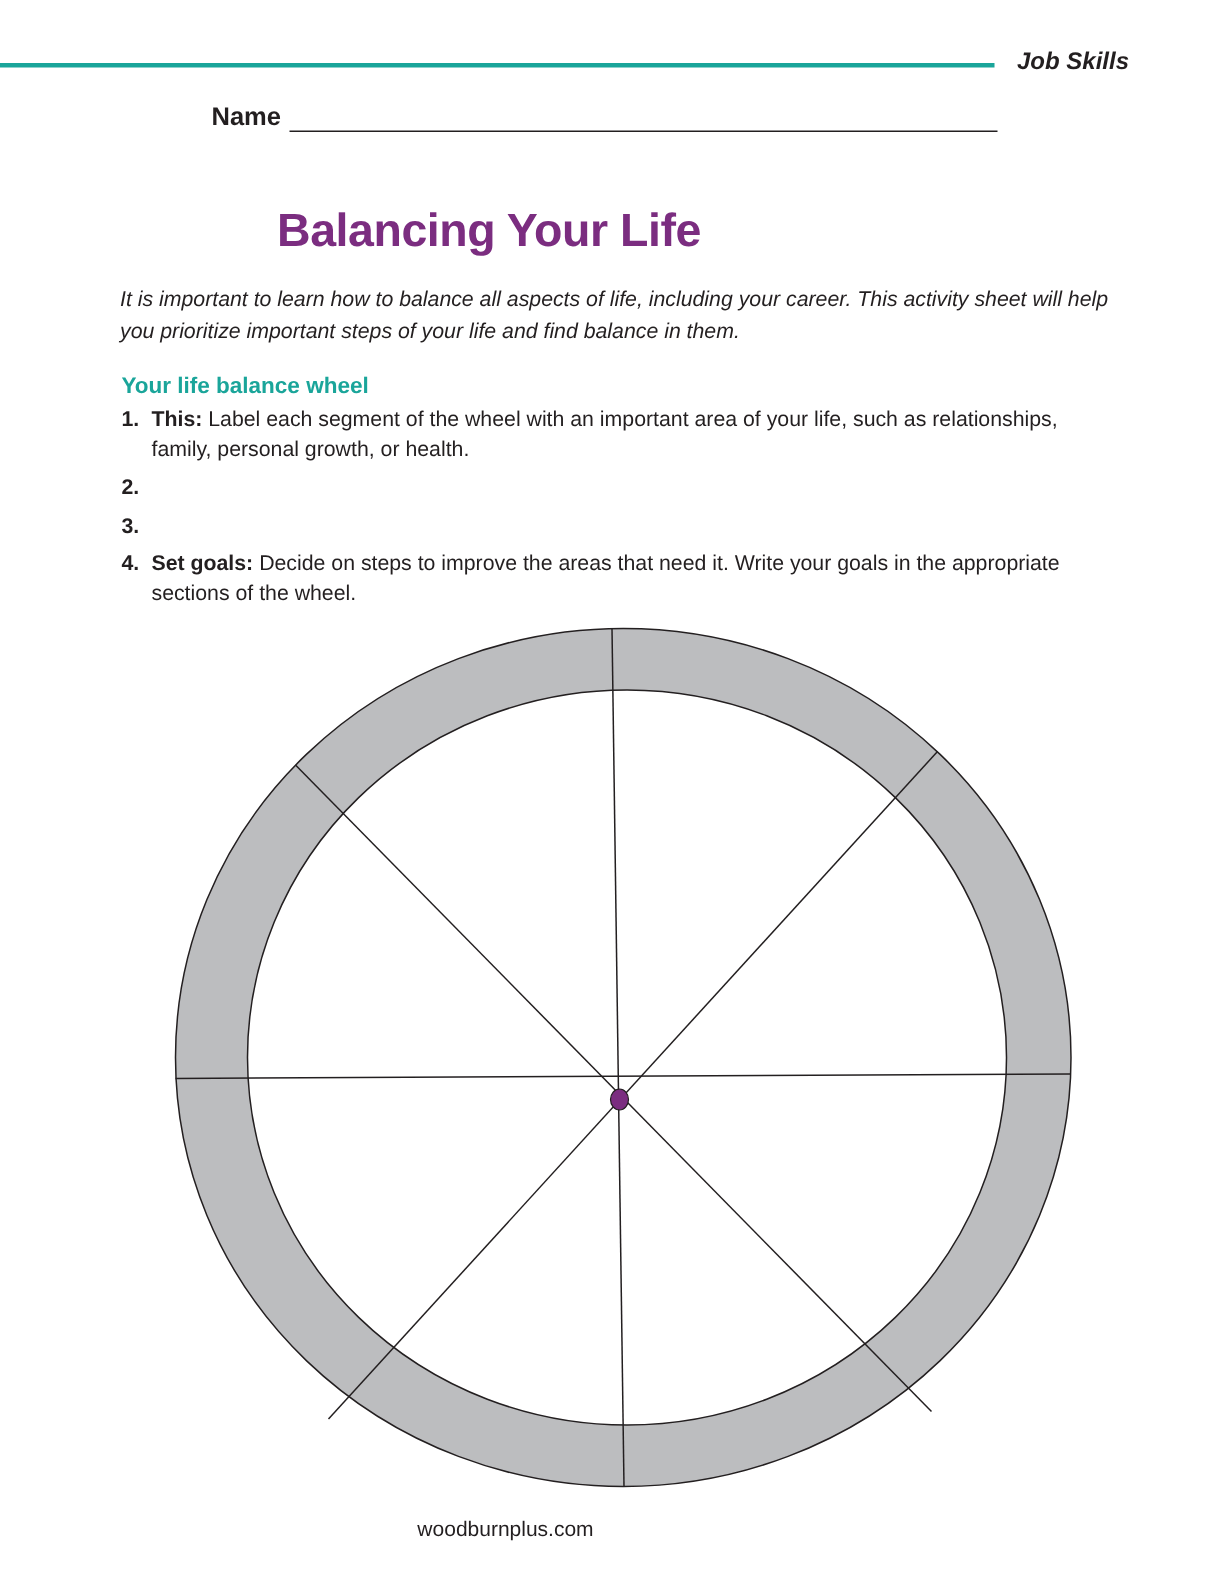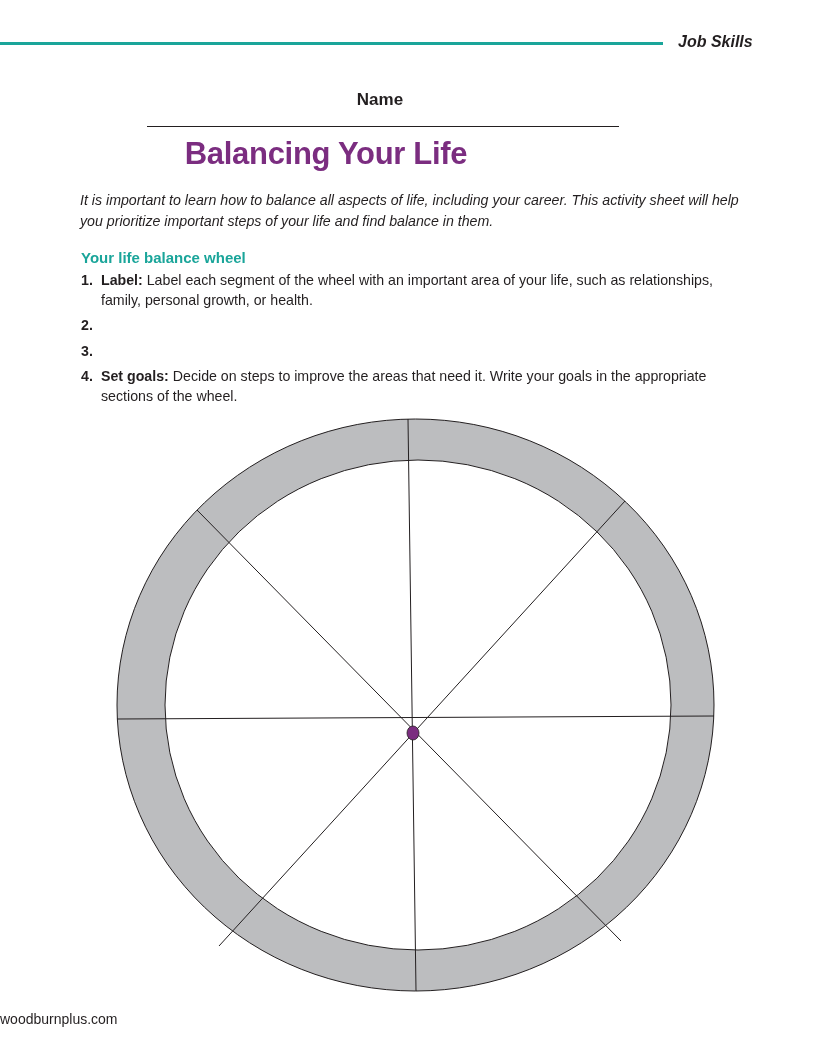--- a/index.html
+++ b/index.html
@@ -1,30 +1,30 @@
 <!DOCTYPE html>
 <html><head>
 <meta charset="utf-8">
 <style>
   html, body { margin:0; padding:0; background:#ffffff; }
   body { width:816px; height:1056px; position:relative; overflow:hidden; font-family:"Liberation Sans", sans-serif; color:#231f20; }
   .top-rule { position:absolute; left:0; top:42px; width:663px; height:3px; background:#1aa59a; }
   .section-tag { position:absolute; left:678px; top:33px; font-style:italic; font-weight:bold; font-size:16px; color:#231f20; }
-  .name-row { position:absolute; left:141px; top:90px; display:flex; align-items:center;flex-direction:column; }
+  .name-row { position:absolute; left:141px; top:68px; display:flex; align-items:flex-end; }
   .name-label { font-size:17px; font-weight:bold; }
   .name-line { width:472px; border-bottom:1.5px solid #231f20; margin-left:6px; height:16px; }
   .title { position:absolute; left:0; width:652px; top:136px; text-align:center; font-size:31px; font-weight:bold; color:#7b2d80; letter-spacing:-0.3px; }
   .intro { position:absolute; left:80px; top:190px; width:660px; font-style:italic; font-size:14.2px; line-height:21px; }
   .subhead { position:absolute; left:81px; top:249px; font-size:15px; font-weight:bold; color:#1aa59a;text-align:right; }
   ol.steps { position:absolute; left:81px; top:271px; width:640px; margin:0; padding:0; list-style:none; font-size:14.2px; line-height:19.5px; }
   ol.steps li { display:flex; margin-bottom:6px; }
   .num { width:20px; flex:none; font-weight:bold; }
   .term { font-weight:bold; }
   .wheel { position:absolute; left:0; top:0; }
-  .footer { position:absolute; left:0; width:674px; top:1011px; text-align:left; font-size:14px; color:#231f20; }
+  .footer { position:absolute; left:0; width:674px; top:1011px; text-align:center; font-size:14px; color:#231f20; }
 </style>
 </head>
 <body>
 
 <div class="top-rule"></div>
 <div class="section-tag">Job Skills</div>
 
 <div class="name-row">
   <span class="name-label">Name</span>
   <span class="name-line"></span>
@@ -32,21 +32,21 @@
 
 <div class="title">Balancing Your Life</div>
 
 <div class="intro">It is important to learn how to balance all aspects of life, including your career. This activity sheet will help you prioritize important steps of your life and find balance in them.</div>
 
 <div class="subhead">Your life balance wheel</div>
 
 <ol class="steps">
   <li>
     <span class="num">1.</span>
-    <span><span class="term">Label:</span> <span>Label each segment of the wheel with an important area of your life, such as relationships, family, personal growth, or health.</span></span>
+    <span><span class="term">This:</span> <span>Label each segment of the wheel with an important area of your life, such as relationships, family, personal growth, or health.</span></span>
   </li>
   <li>
     <span class="num">2.</span>
   </li>
   <li>
     <span class="num">3.</span>
   </li>
   <li>
     <span class="num">4.</span>
     <span><span class="term">Set goals:</span> <span>Decide on steps to improve the areas that need it. Write your goals in the appropriate sections of the wheel.</span></span>

